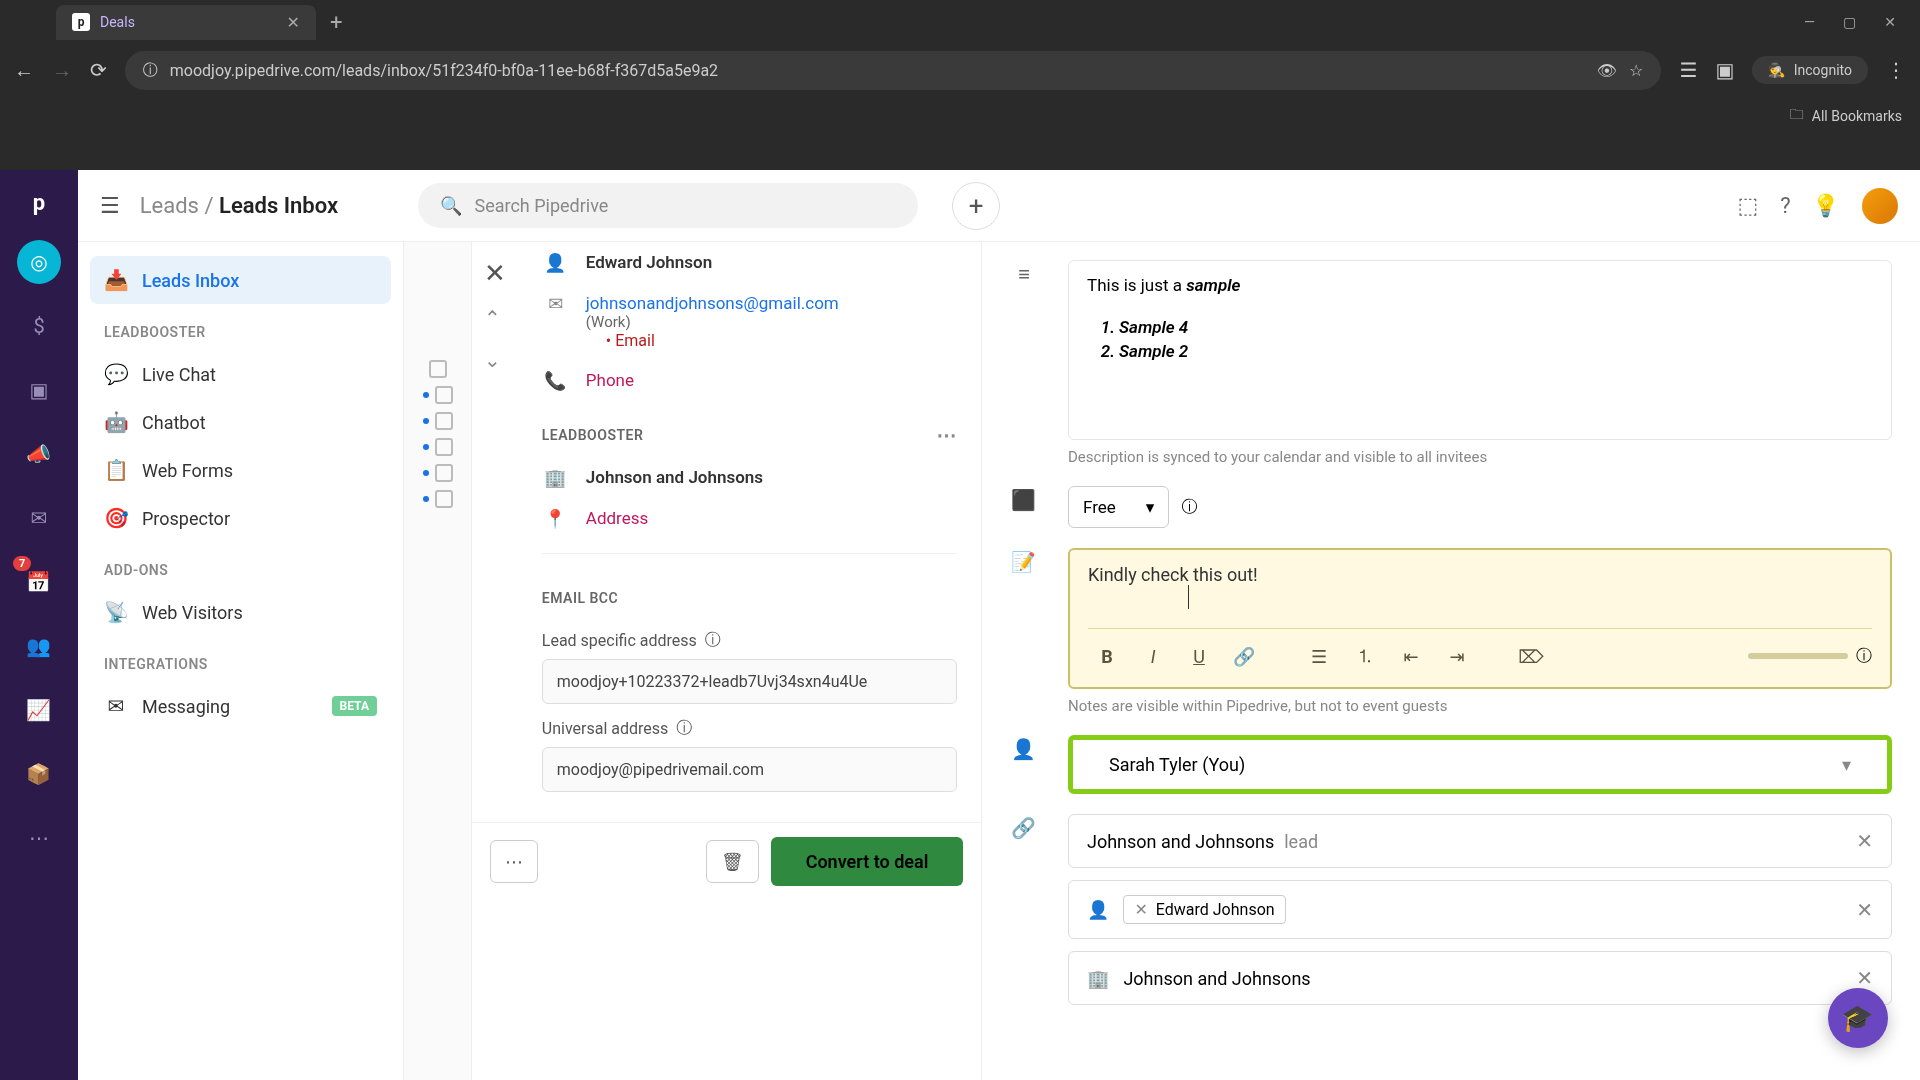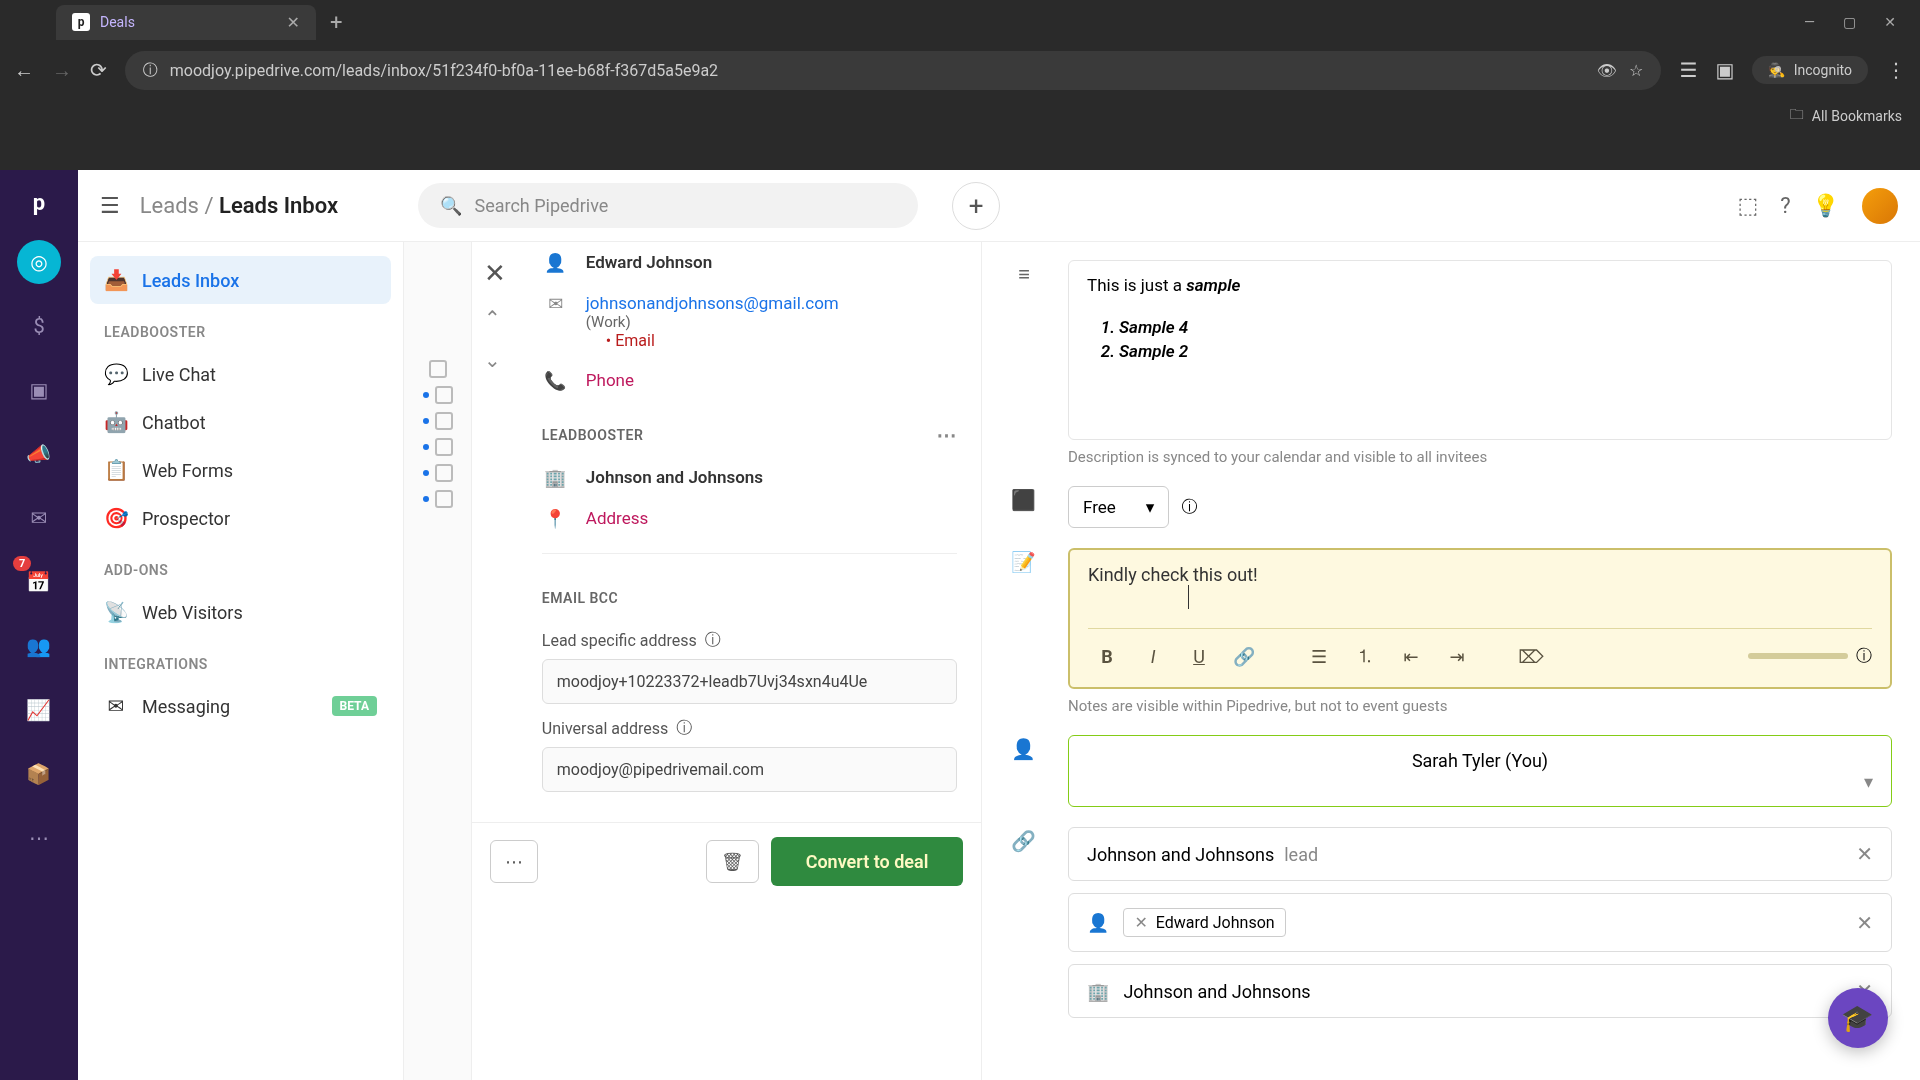--- a/index.html
+++ b/index.html
@@ -78,21 +78,21 @@
 .dp-row .value.bold { font-weight: 600; color: #333; }
 .dp-row .value.muted { color: #be185d; }
 .sub-label { font-size: 15px; color: #666; }
 .bullet { font-size: 16px; color: #b91c1c; margin-left: 20px; }
 .section-h { font-size: 14px; font-weight: 600; color: #666; letter-spacing: 0.5px; padding: 22px 0 10px; display: flex; align-items: center; }
 .section-h .more { margin-left: auto; color: #888; font-size: 20px; }
 .field-label { font-size: 16px; color: #555; display: flex; align-items: center; gap: 8px; margin: 14px 0 8px; }
 .field-input { width: 100%; border: 1px solid #ddd; border-radius: 6px; padding: 12px 14px; font-size: 16px; background: #fafafa; color: #444; }
 .dp-footer { display: flex; align-items: center; gap: 12px; padding: 14px 18px; border-top: 1px solid #eee; }
 .btn-icon { border: 1px solid #ccc; border-radius: 6px; padding: 10px 14px; background: #fff; font-size: 18px; color: #555; }
-.convert-btn { background: #2f8a3f; color: #fef9c3; border: none; border-radius: 6px; padding: 14px 24px; font-size: 18px; font-weight: 600; flex: 1; }
+.convert-btn { background: #2f8a3f; color: #000000; border: none; border-radius: 6px; padding: 14px 24px; font-size: 18px; font-weight: 600; flex: 1; }
 
 
 .activity-panel { flex: 1; padding: 18px 28px; overflow-y: auto; position: relative; }
 .act-row { display: flex; gap: 18px; margin-bottom: 20px; align-items: flex-start; }
 .act-icon { width: 28px; color: #666; font-size: 20px; flex-shrink: 0; display: flex; justify-content: center; padding-top: 2px; }
 .act-content { flex: 1; margin-left: 12px; }
 .desc-box { border: 1px solid #e5e5e5; border-radius: 6px; padding: 14px 18px; font-size: 17px; min-height: 180px; }
 .desc-box .sample-word { font-style: italic; font-weight: 600; }
 .desc-box ol { margin: 20px 0 0 32px; }
 .desc-box ol li { font-style: italic; font-weight: 600; padding: 2px 0; }
@@ -101,21 +101,21 @@
 .select-box { border: 1px solid #ccc; border-radius: 6px; padding: 10px 14px; display: flex; align-items: center; gap: 30px; font-size: 17px; }
 .note-box { border: 2px solid #cbbf6a; background: #fef9e0; border-radius: 6px; padding: 14px 18px; }
 .note-text { font-size: 18px; color: #333; min-height: 52px; position: relative; }
 .note-toolbar { display: flex; align-items: center; gap: 8px; border-top: 1px solid #e0d8a0; padding-top: 10px; margin-top: 12px; }
 .tb-btn { width: 38px; height: 34px; display: flex; align-items: center; justify-content: center; color: #5a5340; font-size: 18px; border-radius: 4px; }
 .tb-btn.bold { font-weight: bold; }
 .tb-btn.italic { font-style: italic; }
 .tb-btn.underline { text-decoration: underline; }
 .tb-sep { width: 20px; }
 .tb-right { margin-left: auto; display: flex; align-items: center; gap: 8px; }
-.owner-select { border: 1px solid #84cc16; border-radius: 6px; padding: 14px 18px; display: flex; align-items: center; font-size: 18px; flex-direction: column; }
+.owner-select { border: 5px solid #84cc16; border-radius: 6px; padding: 14px 36px; display: flex; align-items: center; font-size: 18px; }
 .owner-select .chev { margin-left: auto; color: #888; }
 .linked-box { border: 1px solid #ddd; border-radius: 6px; padding: 14px 18px; display: flex; align-items: center; font-size: 18px; gap: 10px; }
 .linked-box .x { margin-left: auto; color: #888; font-size: 20px; cursor: pointer; }
 .linked-box .chip { display: inline-flex; align-items: center; gap: 8px; border: 1px solid #ccc; border-radius: 4px; padding: 4px 10px; font-size: 16px; }
 .linked-box .chip .cx { color: #888; }
 .linked-box .lead-tag { color: #888; }
 .linked-box .pre-ic { color: #888; margin-right: 4px; }
 
 
 .fab { position: absolute; right: 32px; bottom: 32px; width: 60px; height: 60px; border-radius: 50%; background: #6b46c1; color: #fff; display: flex; align-items: center; justify-content: center; font-size: 26px; box-shadow: 0 4px 16px rgba(0,0,0,0.25); }

